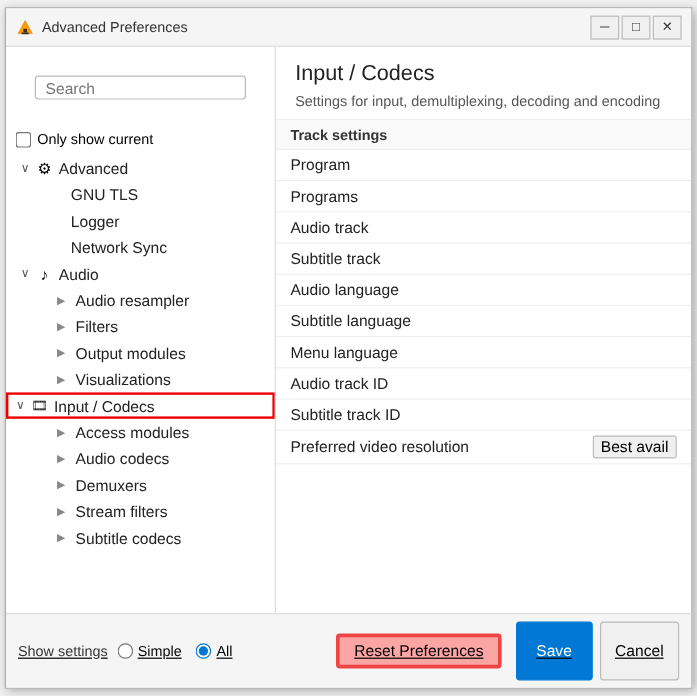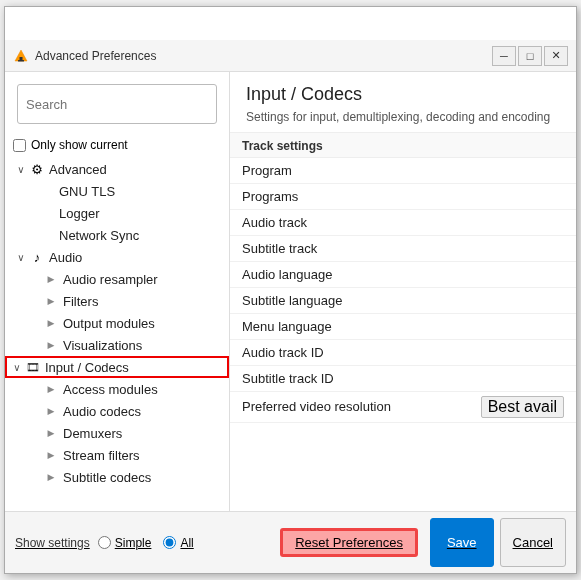--- a/index.html
+++ b/index.html
@@ -24,21 +24,20 @@
       flex-direction: column;
     }
     .title-bar {
       background: #f5f5f5;
       border-bottom: 1px solid #ddd;
       height: 32px;
       display: flex;
       align-items: center;
       padding: 0 8px;
       flex-shrink: 0;
-      margin-top: 33px;
     }
     .title-bar-icon {
       width: 16px;
       height: 16px;
       margin-right: 6px;
       display: flex;
       align-items: center;
       justify-content: center;
     }
     .title-bar-title {
@@ -71,22 +70,22 @@
 
     
     .left-panel {
       width: 225px;
       border-right: 1px solid #ddd;
       display: flex;
       flex-direction: column;
       flex-shrink: 0;
     }
     .search-box {
-      margin: 12px;
-      height: 40px;
+      margin: 24px;
+      height: 20px;
       border: 1px solid #bbb;
       border-radius: 3px;
       padding: 0 8px;
       font-size: 13px;
       color: #701a75;
       background: #fff;
       outline: none;
     }
     .only-show-current {
       display: flex;
@@ -198,21 +197,21 @@
     }
     .settings-row-label {
       flex: 1;
       font-size: 13px;
       color: #222;
     }
     .best-avail-btn {
       border: 1px solid #bbb;
       background: #f0f0f0;
       padding: 1px 6px;
-      font-size: 16px;
+      font-size: 13px;
       cursor: pointer;
       border-radius: 2px;
     }
 
     
     .bottom-bar {
       border-top: 1px solid #ddd;
       padding: 6px 10px;
       display: flex;
       align-items: center;

